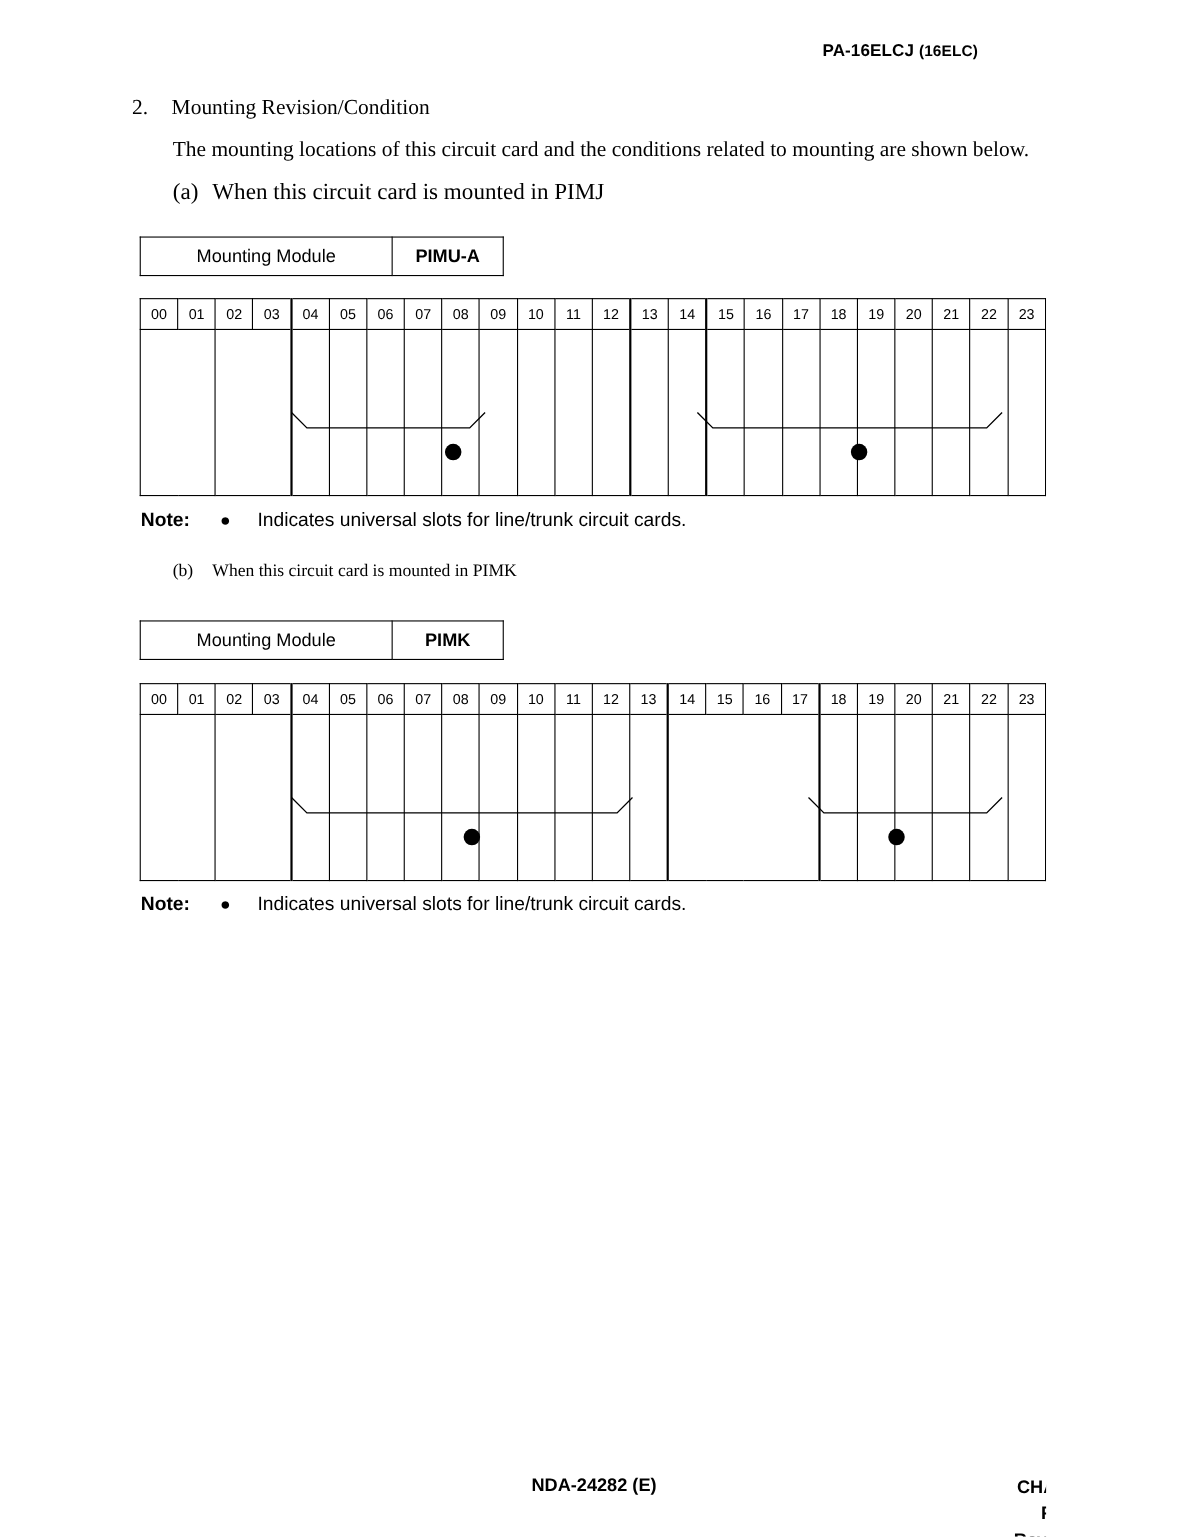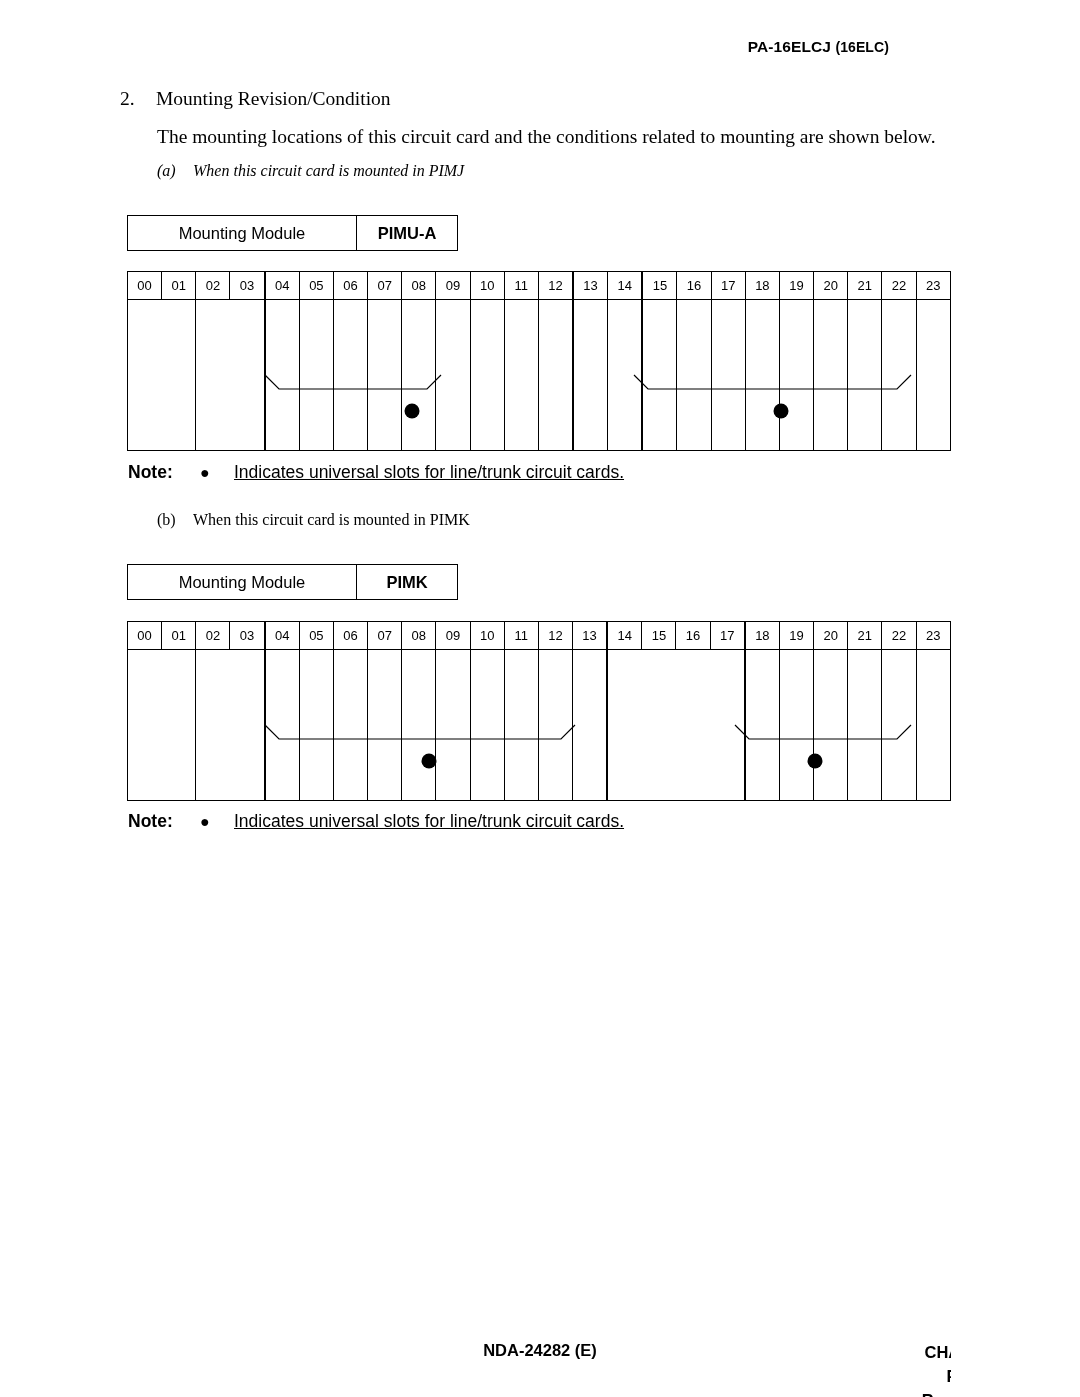--- a/index.html
+++ b/index.html
@@ -44,23 +44,22 @@
     left: 157px;
     top: 126px;
     font-size: 19.5px;
     white-space: nowrap;
   }
 
   .sub-item-a {
     position: absolute;
     left: 157px;
     top: 162px;
-    font-size: 16px;
-    white-space: nowrap;
-    font-style: italic;
+    font-size: 21px;
+    white-space: nowrap;
   }
   .sub-item-b {
     position: absolute;
     left: 157px;
     top: 511px;
     font-size: 16px;
     white-space: nowrap;
   }
   .sub-item .lbl { display: inline-block; width: 36px; }
 
@@ -117,21 +116,20 @@
     top: 0;
     pointer-events: none;
   }
 
   
   .note-line {
     position: absolute;
     font-family: "Liberation Sans", sans-serif;
     font-size: 17.5px;
     white-space: nowrap;
-    text-decoration: underline;
   }
   .note-line .note-label {
     font-weight: bold;
     display: inline-block;
     width: 72px;
   }
   .note-line .note-dot {
     display: inline-block;
     width: 34px;
     font-size: 16px;

